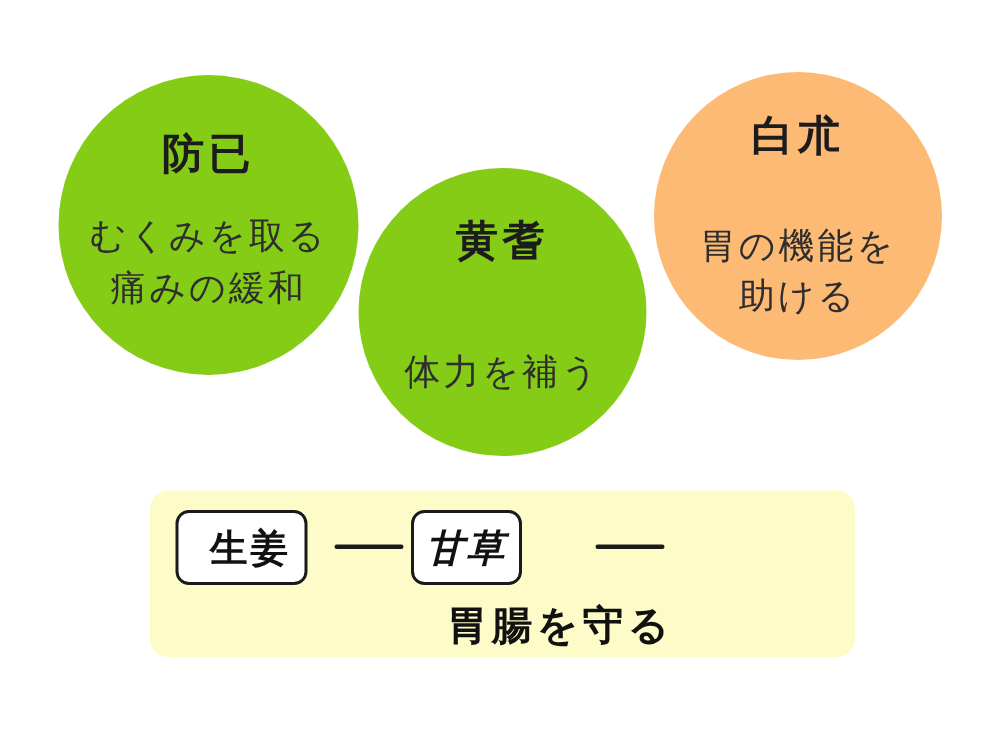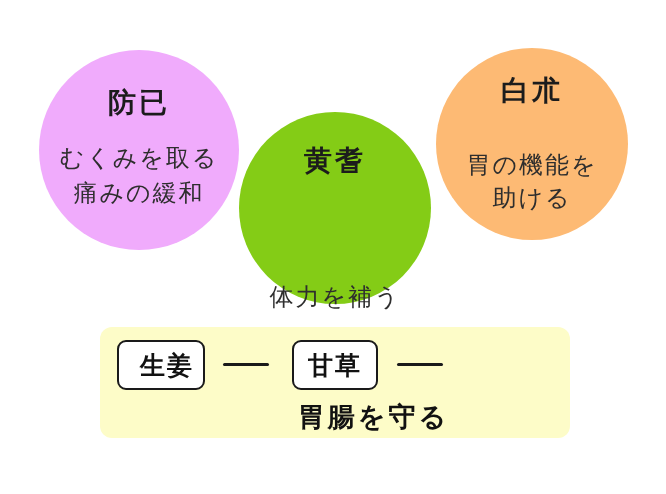--- a/index.html
+++ b/index.html
@@ -84,43 +84,43 @@
     font-weight: bold;
     letter-spacing: 3px;
     color: #111111;
   }
 </style>
 </head>
 <body>
 
 <div class="canvas">
 
-  <div class="herb-circle" style="left: 39px; top: 50px; width: 200px; height: 200px; background-color: #f0abfc;">
+  <div class="herb-circle" style="left: 39px; top: 50px; width: 200px; height: 200px; background-color: #84cc16;">
     <div class="circle-line herb-title" style="top:36px;">防已</div>
     <div class="circle-line herb-effect" style="top:95px;">むくみを取る</div>
     <div class="circle-line herb-effect" style="top:130px;">痛みの緩和</div>
   </div>
 
   <div class="herb-circle" style="left: 239px; top: 112px; width: 192px; height: 192px; background-color: #84cc16;">
     <div class="circle-line herb-title" style="top:32px;">黄耆</div>
-    <div class="circle-line herb-effect" style="top:124px;margin-top:48px;">体力を補う</div>
+    <div class="circle-line herb-effect" style="top:124px;">体力を補う</div>
   </div>
 
   <div class="herb-circle" style="left: 436px; top: 48px; width: 192px; height: 192px; background-color: #fdba74;">
     <div class="circle-line herb-title" style="top:26px;">白朮</div>
     <div class="circle-line herb-effect" style="top:104px;">胃の機能を</div>
     <div class="circle-line herb-effect" style="top:137px;">助ける</div>
   </div>
 
   <div class="support-panel" style="background-color: rgb(253, 252, 200);"></div>
 
   <div class="herb-chip" style="left:117px;padding-left:12px;">生姜</div>
 
   <div class="connector" style="left:223px;"></div>
 
-  <div class="herb-chip" style="left:292px; width:86px;">甘草</div>
+  <div class="herb-chip" style="left:274px; width:74px;font-style:italic;">甘草</div>
 
   <div class="connector" style="left:397px;"></div>
 
 
   <div class="panel-caption">胃腸を守る</div>
 
 </div>
 
 </body></html>

